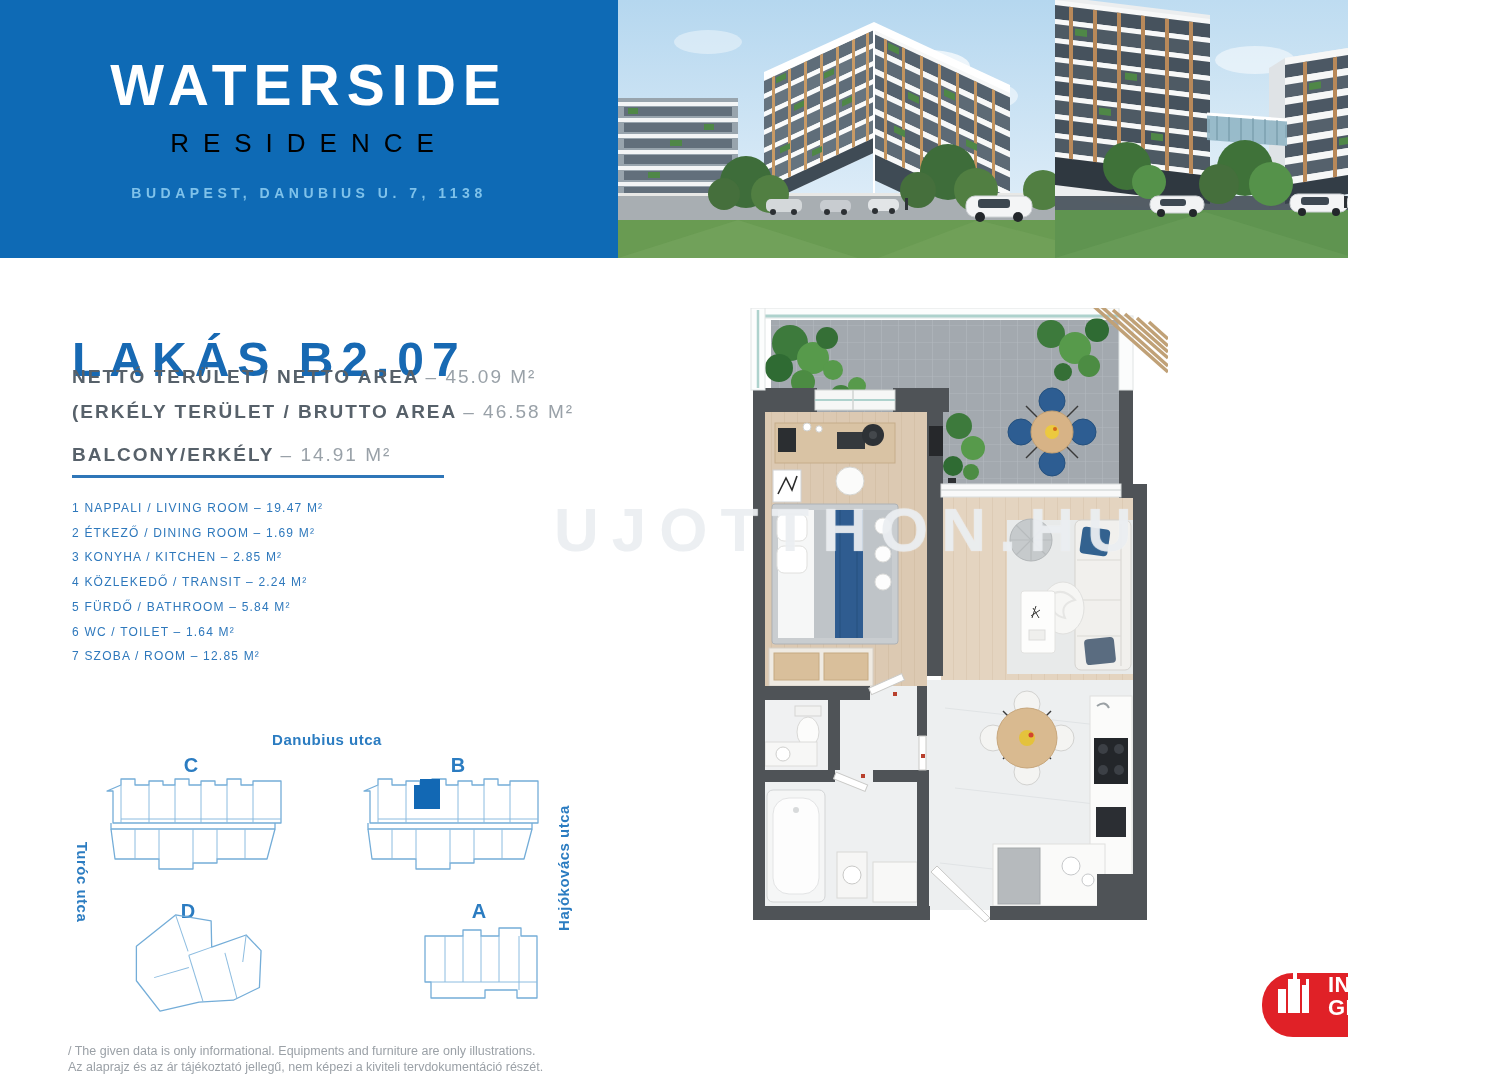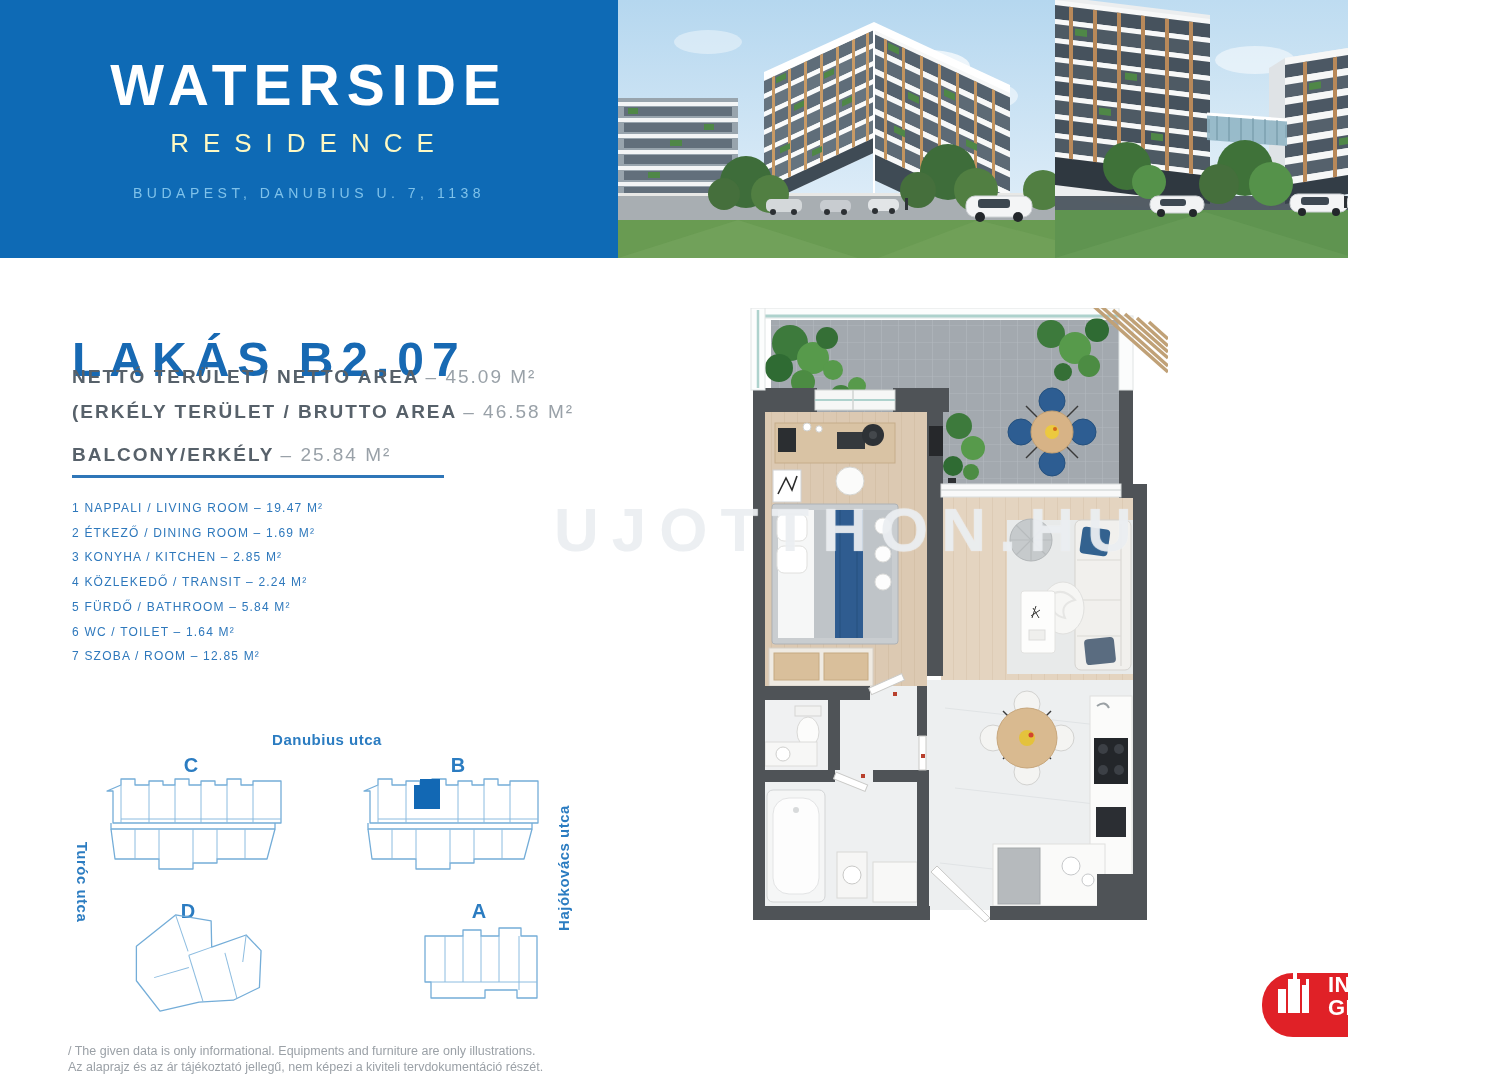--- a/index.html
+++ b/index.html
@@ -3,22 +3,22 @@
 <meta charset="utf-8">
 <style>
   html,body{margin:0;padding:0;background:#ffffff;}
   .page{position:relative;width:1348px;height:1080px;background:#fff;overflow:hidden;
         font-family:"Liberation Sans",sans-serif;}
 
   
   .brand{position:absolute;left:0;top:0;width:618px;height:258px;background:#0e6ab5;
          display:flex;flex-direction:column;align-items:center;justify-content:center;}
   .brand-title{color:#fff;font-size:57px;font-weight:bold;letter-spacing:7px;line-height:1;}
-  .brand-sub{color:#fef9c3;font-size:26px;font-weight:normal;letter-spacing:14px;margin-top:14px;}
-  .brand-addr{color:#7fc2ea;font-size:14px;font-weight:normal;letter-spacing:4.5px;margin-top:26px;}
+  .brand-sub{color:#000000;font-size:26px;font-weight:normal;letter-spacing:14px;margin-top:14px;}
+  .brand-addr{color:#7fc2ea;font-size:14px;font-weight:bold;letter-spacing:4.5px;margin-top:26px;}
 
   
   .photo{position:absolute;top:0;height:258px;overflow:hidden;}
   .photo1{left:618px;width:437px;}
   .photo2{left:1055px;width:453px;}
   .photo svg{display:block;}
 
   
   .unit-title{position:absolute;left:72px;top:300px;font-size:48px;font-weight:bold;
               letter-spacing:8px;color:#1769b3;}
@@ -376,21 +376,21 @@
   <h1 class="unit-title">LAKÁS B2.07</h1>
 
   <div class="areas">
     <div class="area-line">
       <span class="lbl">NETTÓ TERÜLET / NETTO AREA</span><span class="val">– 45.09 M²</span>
     </div>
     <div class="area-line">
       <span class="lbl">(ERKÉLY TERÜLET / BRUTTO AREA</span><span class="val">– 46.58 M²</span>
     </div>
     <div class="area-line balcony">
-      <span class="lbl">BALCONY/ERKÉLY</span><span class="val">– 25.84 M²</span>
+      <span class="lbl">BALCONY/ERKÉLY</span><span class="val">– 14.91 M²</span>
     </div>
   </div>
 
   <div class="divider"></div>
 
   <ul class="rooms">
     <li>1 NAPPALI / LIVING ROOM – 19.47 M²</li>
     <li>2 ÉTKEZŐ / DINING ROOM – 1.69 M²</li>
     <li>3 KONYHA / KITCHEN – 2.85 M²</li>
     <li>4 KÖZLEKEDŐ / TRANSIT – 2.24 M²</li>

